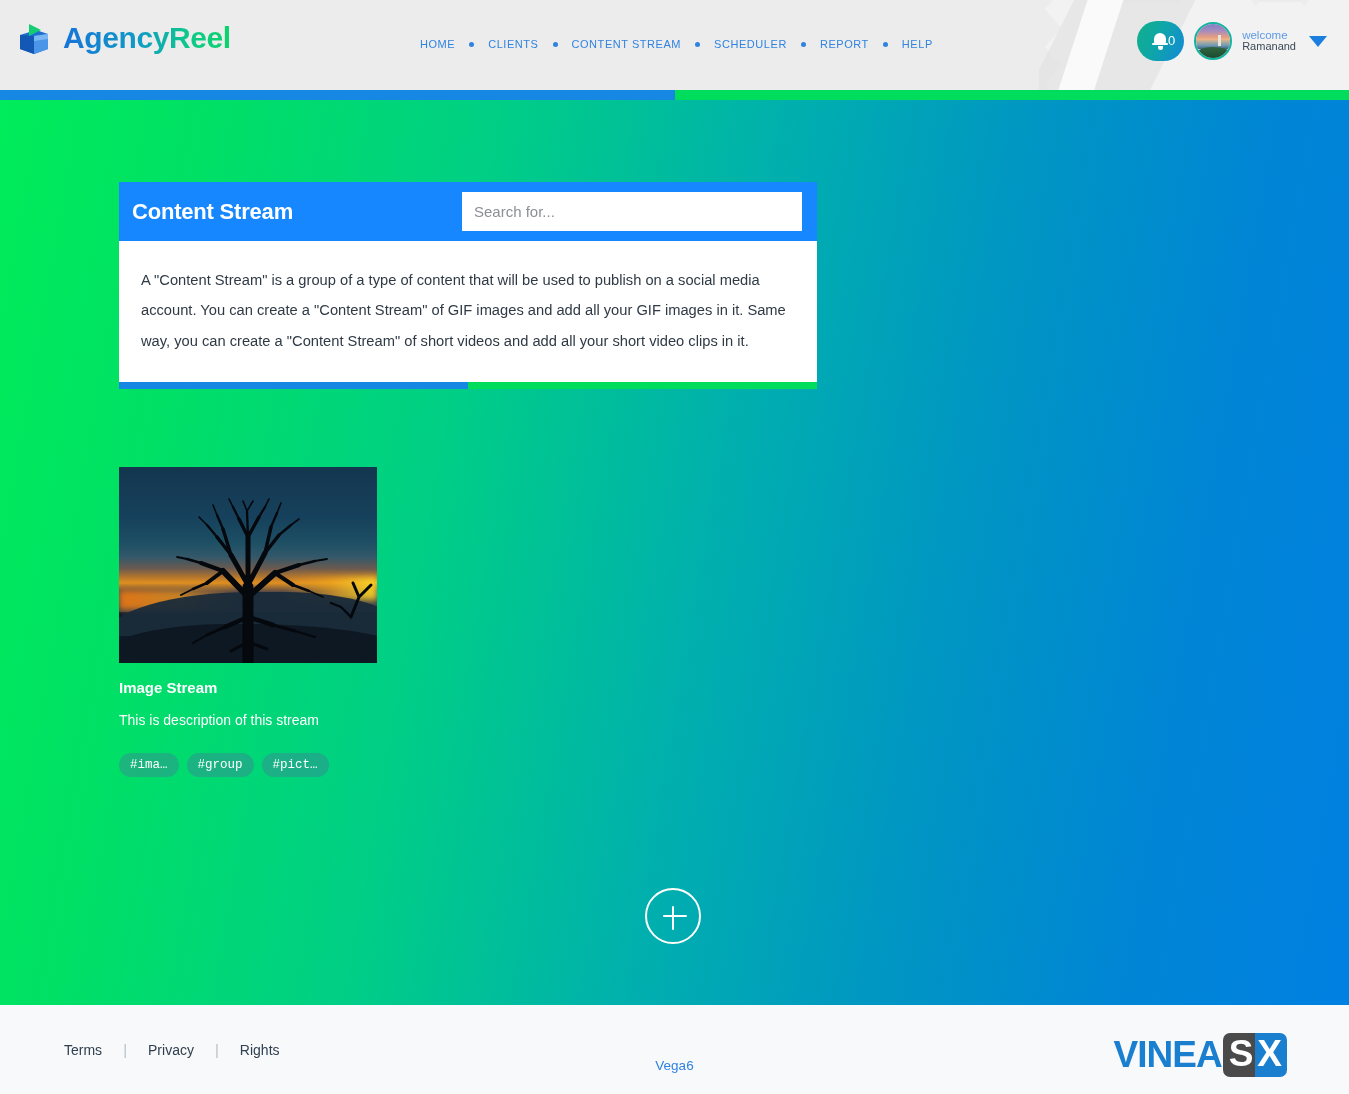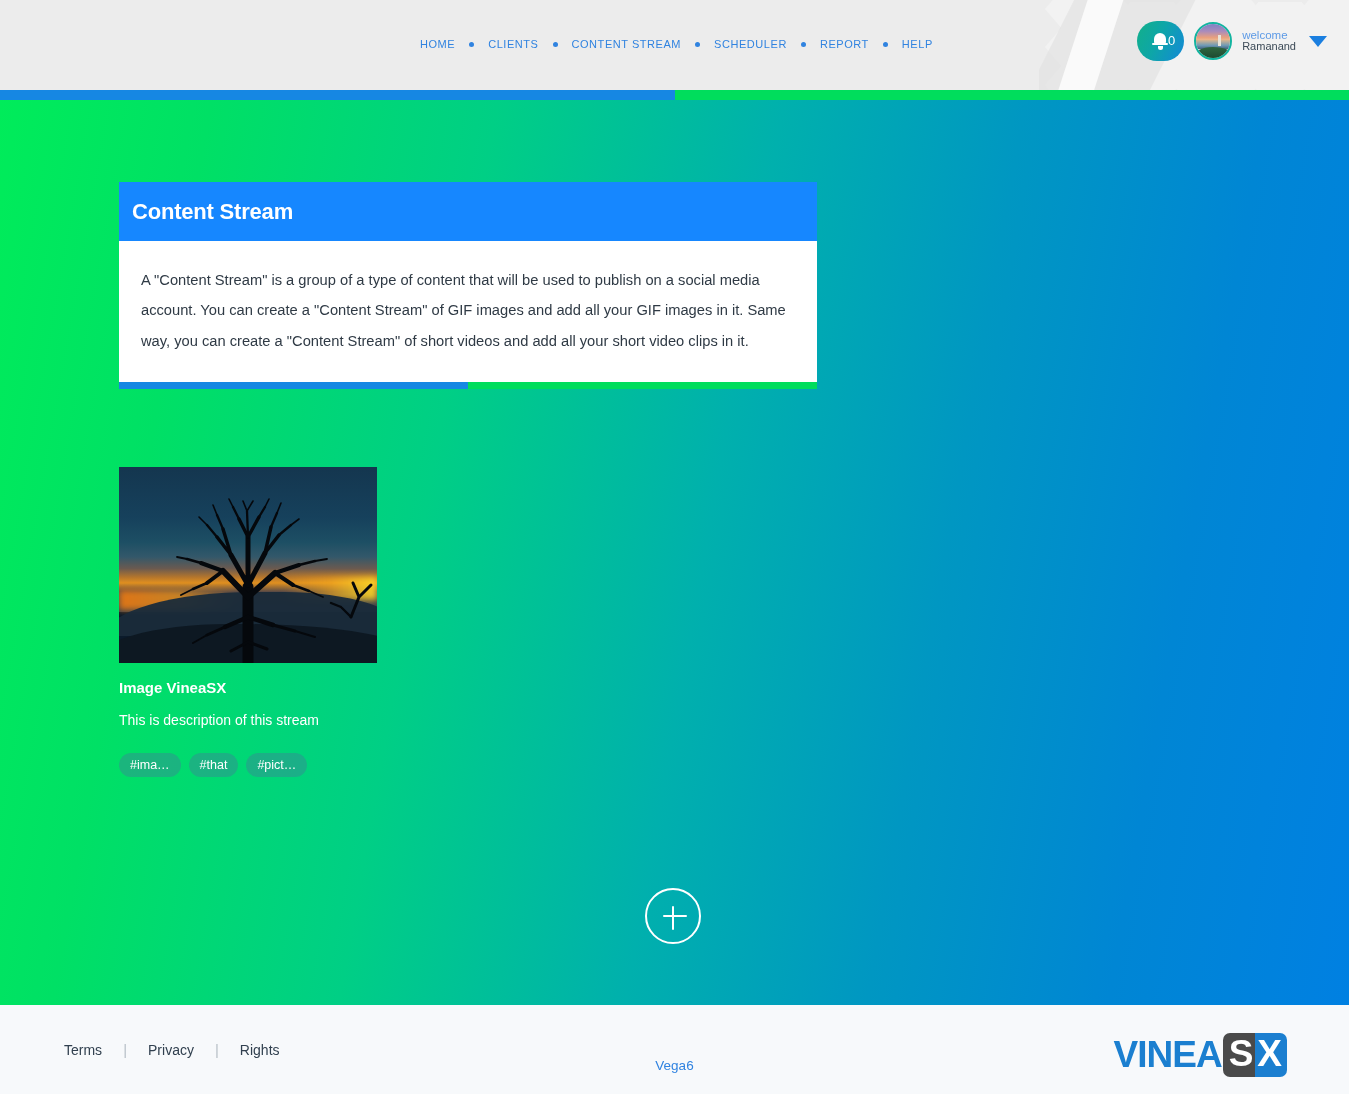--- a/index.html
+++ b/index.html
@@ -286,20 +286,21 @@
     margin-top: 16px;
   }
   .tag-row { display: flex; gap: 8px; margin-top: 25px; }
   .tag {
     background: rgba(60,130,150,.45);
     color: #fff;
     font-size: 12.5px;
     padding: 5px 11px;
     border-radius: 12px;
     white-space: nowrap;
+    font-family: Liberation Mono, monospace;
   }
 
   
   #add-button {
     position: absolute;
     left: 645px; top: 788px;
     width: 56px; height: 56px;
     border-radius: 50%;
     border: 2px solid #fff;
     background: transparent;
@@ -385,20 +386,32 @@
       <div class="hex" style="left:134px;top:60px;"></div>
       <div class="hex" style="left:198px;top:2px;"></div>
       <div class="hex" style="left:198px;top:42px;"></div>
       <div class="hex" style="left:262px;top:-16px;"></div>
       <div class="hex" style="left:262px;top:22px;"></div>
       <div class="hex" style="left:262px;top:60px;"></div>
       <div class="slash"></div>
       <div class="slash2"></div>
     </div>
 
+    <div id="logo-area">
+      <div class="logo-mark">
+        <svg width="40" height="40" viewBox="0 0 40 40">
+          <path d="M6 17 L22 12 L34 16 L34 31 L20 36 L6 31 Z" fill="#1f6fd0"></path>
+          <path d="M20 18 L34 16 L34 31 L20 36 Z" fill="#4a95e8"></path>
+          <path d="M6 17 L20 18 L20 36 L6 31 Z" fill="#1258b4"></path>
+          <path d="M20 18 L34 16 L34 21 L20 23 Z" fill="#7ab7f2"></path>
+          <path d="M15 6 L15 18 L27 12 Z" fill="#13cd74"></path>
+        </svg>
+      </div>
+      <span class="logo-text">AgencyReel</span>
+    </div>
 
     <nav id="main-nav">
       <a href="#">HOME</a>
       <span class="nav-dot"></span>
       <a href="#">CLIENTS</a>
       <span class="nav-dot"></span>
       <a href="#">CONTENT STREAM</a>
       <span class="nav-dot"></span>
       <a href="#">SCHEDULER</a>
       <span class="nav-dot"></span>
@@ -434,20 +447,21 @@
   <div id="accent-bar">
     <div class="blue"></div>
     <div class="green"></div>
   </div>
 
   <div id="main">
 
     <div id="info-card">
       <div id="info-card-header">
         <span id="card-title">Content Stream</span>
+        <input id="search-input" type="text" placeholder="Search for..." style="">
       </div>
       <div id="info-card-body">
         <p id="info-text">A "Content Stream" is a group of a type of content that will be used to publish on a social media account. You can create a "Content Stream" of GIF images and add all your GIF images in it. Same way, you can create a "Content Stream" of short videos and add all your short video clips in it.</p>
       </div>
       <div id="card-footer-bar">
         <div class="blue"></div>
         <div class="green"></div>
       </div>
     </div>
 
@@ -472,25 +486,25 @@
               <path d="M68 92 L58 90 M74 122 L62 128 M196 94 L208 92 M190 124 L204 130" stroke-width="1.8"></path>
               <path d="M129 150 L106 160 M129 150 L154 158" stroke-width="4.5"></path>
               <path d="M106 160 L88 168 M154 158 L176 164" stroke-width="3"></path>
               <path d="M88 168 L74 176 M176 164 L196 170" stroke-width="2"></path>
               <path d="M129 175 L112 184 M129 175 L148 182" stroke-width="3"></path>
               <path d="M232 150 L240 130 M240 130 L234 116 M240 130 L252 118" stroke-width="3"></path>
               <path d="M232 150 L222 140 M222 140 L212 136" stroke-width="2.4"></path>
             </g>
           </svg>
         </div>
-        <div class="stream-name">Image VineaSX</div>
+        <div class="stream-name">Image Stream</div>
         <div class="stream-desc">This is description of this stream</div>
         <div class="tag-row">
           <span class="tag">#ima…</span>
-          <span class="tag">#that</span>
+          <span class="tag">#group</span>
           <span class="tag">#pict…</span>
         </div>
       </div>
     </div>
 
     <button id="add-button" title="Add new content stream"></button>
   </div>
 
   <div id="footer">
     <div id="footer-links">

